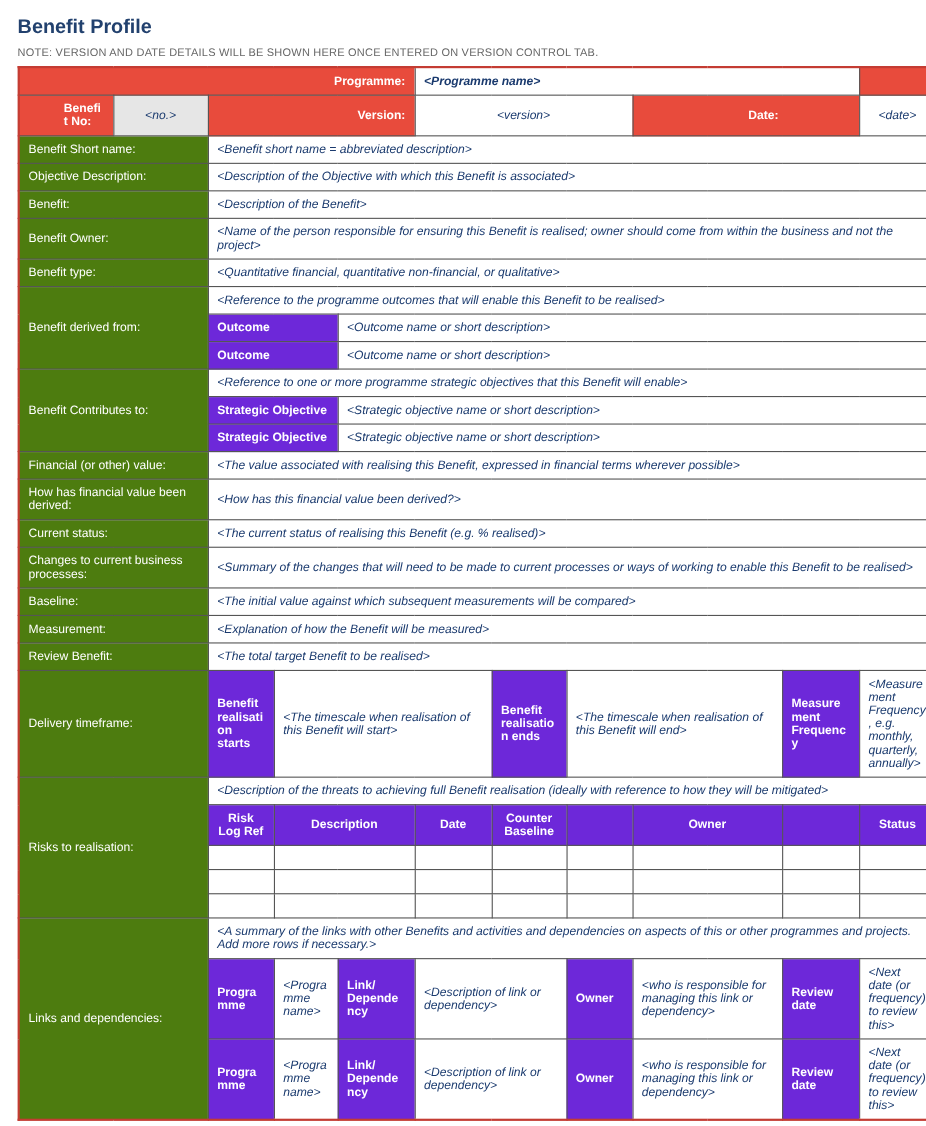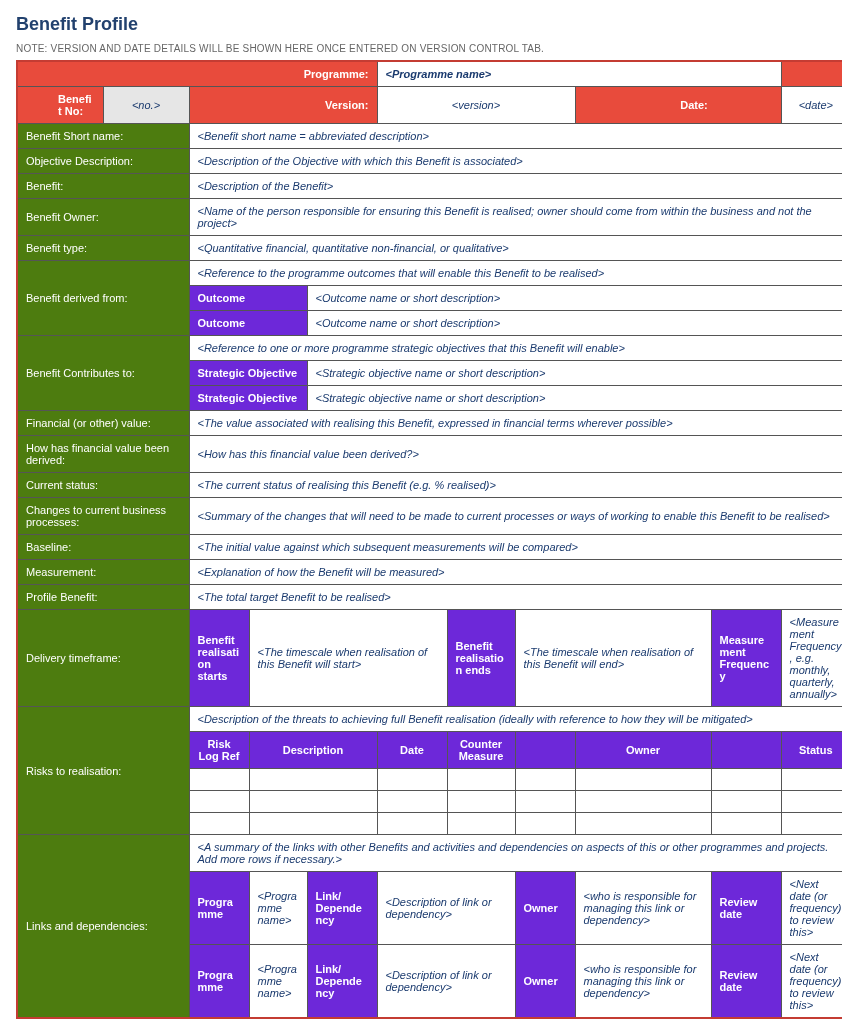--- a/index.html
+++ b/index.html
@@ -176,21 +176,21 @@
   </tr>
   <tr>
     <td class="red-label" colspan="2">Baseline:</td>
     <td class="italic" colspan="10">&lt;The initial value against which subsequent measurements will be compared&gt;</td>
   </tr>
   <tr>
     <td class="red-label" colspan="2">Measurement:</td>
     <td class="italic" colspan="10">&lt;Explanation of how the Benefit will be measured&gt;</td>
   </tr>
   <tr>
-    <td class="red-label" colspan="2">Profile Benefit:</td>
+    <td class="red-label" colspan="2">Review Benefit:</td>
     <td class="italic" colspan="10">&lt;The total target Benefit to be realised&gt;</td>
   </tr>
 
   <tr>
     <td class="red-label" colspan="2">Delivery timeframe:</td>
     <td class="blue-bg" colspan="1">Benefit realisation starts</td>
     <td class="italic" colspan="3">&lt;The timescale when realisation of this Benefit will start&gt;</td>
     <td class="blue-bg" colspan="1">Benefit realisation ends</td>
     <td class="italic" colspan="3">&lt;The timescale when realisation of this Benefit will end&gt;</td>
     <td class="blue-bg" colspan="1">Measurement Frequency</td>
@@ -198,21 +198,21 @@
   </tr>
 
   <tr>
     <td class="red-label" colspan="2" rowspan="5">Risks to realisation:</td>
     <td class="italic" colspan="10">&lt;Description of the threats to achieving full Benefit realisation (ideally with reference to how they will be mitigated&gt;</td>
   </tr>
   <tr>
     <td class="blue-bg center">Risk Log Ref</td>
     <td class="blue-bg center" colspan="2">Description</td>
     <td class="blue-bg center">Date</td>
-    <td class="blue-bg center">Counter Measure</td>
+    <td class="blue-bg center">Counter Baseline</td>
     <td class="blue-bg center"></td>
     <td class="blue-bg center" colspan="2">Owner</td>
     <td class="blue-bg center"></td>
     <td class="blue-bg center">Status</td>
   </tr>
   <tr class="empty-row">
         <td></td>
         <td colspan="2"></td>
         <td></td>
         <td></td>

